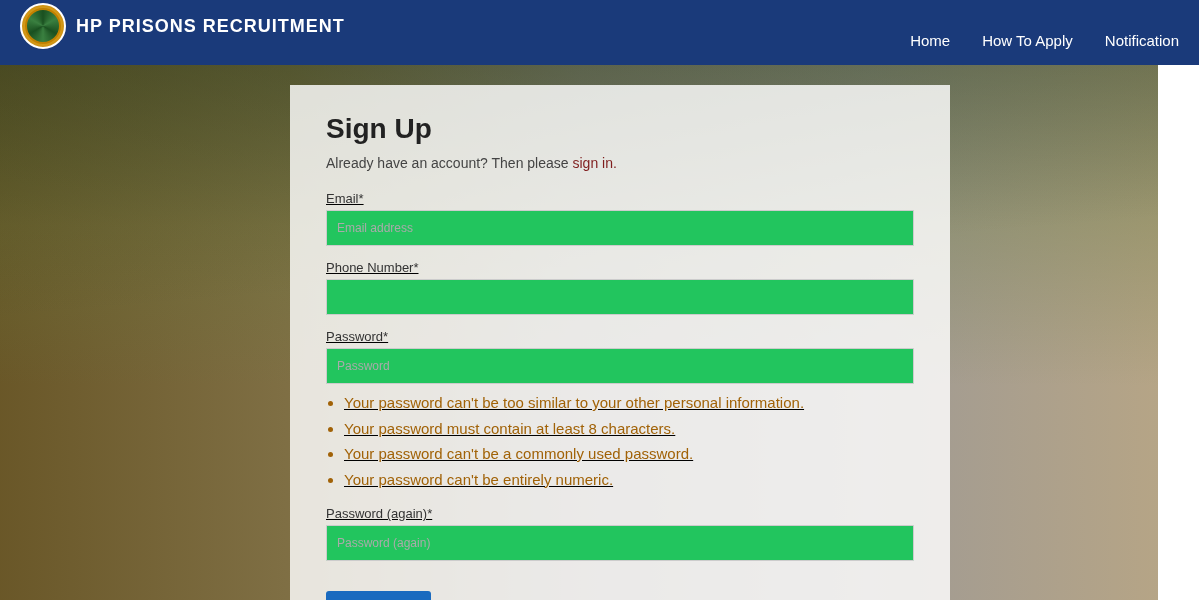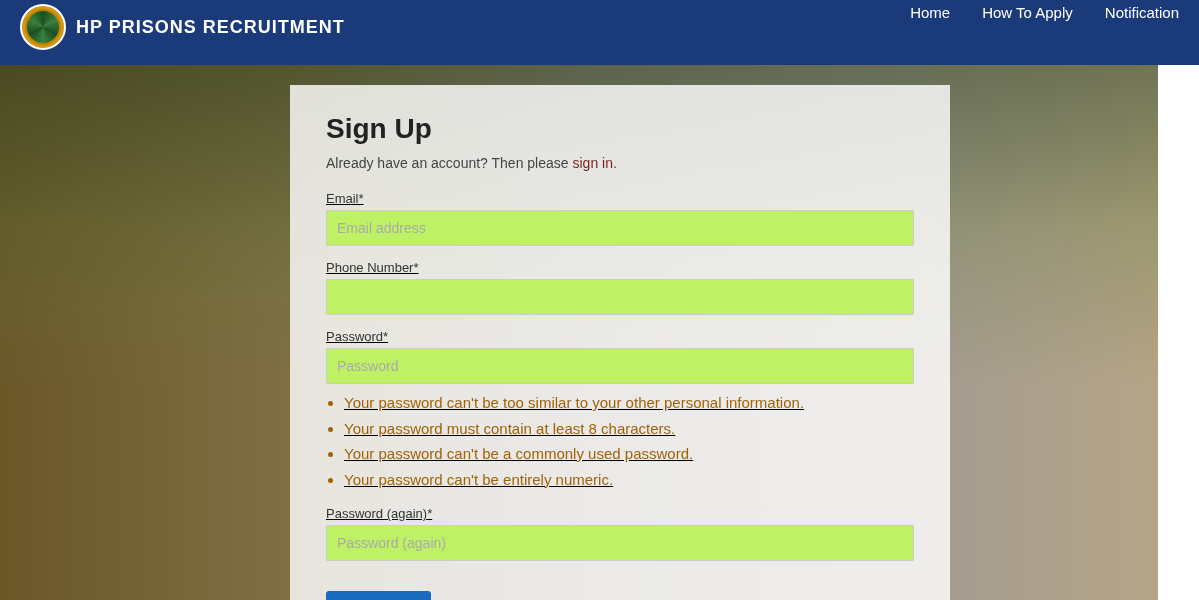--- a/index.html
+++ b/index.html
@@ -3,22 +3,22 @@
   <meta charset="utf-8">
   <style>
     * { margin: 0; padding: 0; box-sizing: border-box; }
     body { width: 1199px; height: 600px; overflow: hidden; font-family: Arial, sans-serif; }
 
     
     .header {
       background-color: #1a3a7a;
       height: 65px;
       display: flex;
-      align-items: flex-start;
-      padding: 4px 20px;
+      align-items: flex-end;
+      padding: 16px 20px;
       position: relative;
       z-index: 10;
     }
     .header-logo {
       display: flex;
       align-items: center;
       gap: 10px;
     }
     .logo-circle {
       width: 46px;
@@ -126,22 +126,22 @@
       color: #333;
       margin-bottom: 4px;
       font-weight: 500;
     }
     .form-input {
       width: 100%;
       height: 36px;
       padding: 0 10px;
       border: 1px solid #ccc;
       border-radius: 1px;
-      font-size: 14px;
-      background: #bef264;
+      font-size: 12px;
+      background: #22c55e;
       color: #333;
       outline: none;
     }
     .form-input::placeholder { color: #aaa; }
 
     .password-hints {
       margin-top: 6px;
       padding-left: 18px;
     }
     .password-hints li {

